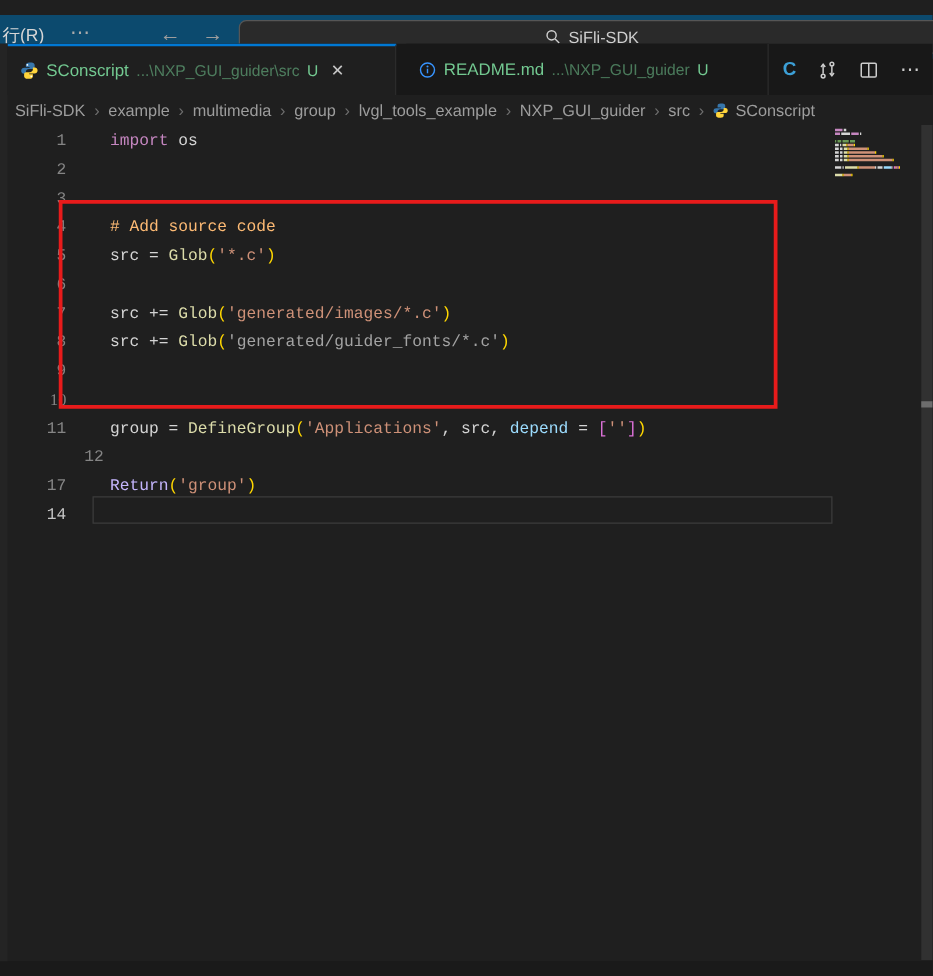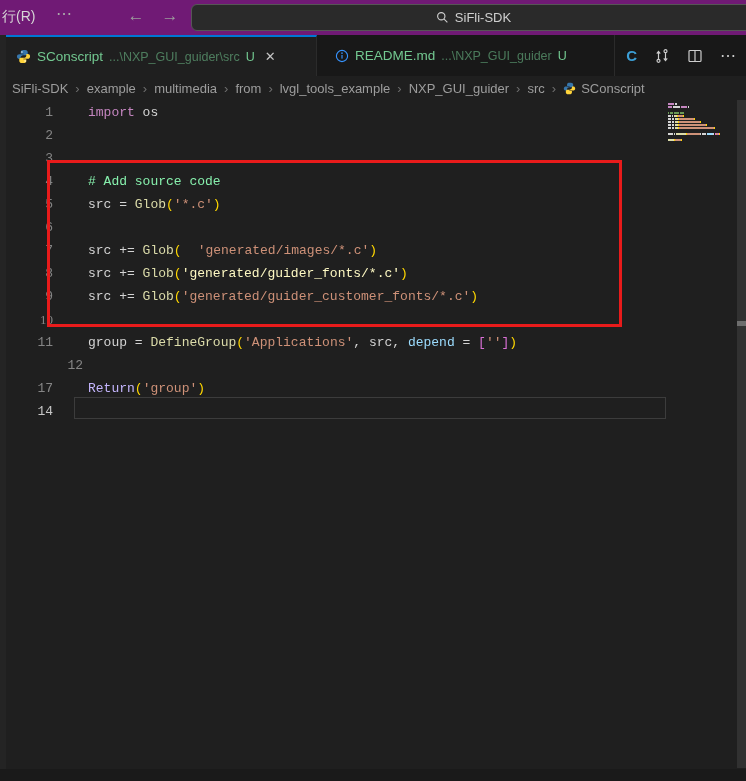--- a/index.html
+++ b/index.html
@@ -1,21 +1,21 @@
 <!DOCTYPE html>
 <html><head>
 <meta charset="utf-8">
 <style>
   * { margin:0; padding:0; box-sizing:border-box; }
   html,body { width:746px; height:781px; overflow:hidden; background:#1f1f1f;
               font-family:"Liberation Sans", sans-serif; }
 
   
-  #title-bar { position:absolute; left:0; top:0; width:746px; height:35px;
-               background:#701a75; color:#cccccc; }
+  #title-bar { position:absolute; left:0; top:12px; width:746px; height:35px;
+               background:#0c4a6e; color:#cccccc; }
   #menu-tail { position:absolute; left:2px; top:8px; font-size:14px; color:#d6d6d6; }
   #title-ellipsis { position:absolute; left:56px; top:4px; font-size:16px; color:#ababab; letter-spacing:2px; }
   .nav-arrow { position:absolute; top:6px; font-size:17px; color:#9d9d9d; width:24px; text-align:center; }
   #nav-back { left:124px; }
   #nav-fwd { left:158px; }
   #command-center { position:absolute; left:191px; top:4px; right:-10px; height:27px;
                     background:#2a2a2a; border:1px solid #565656; border-radius:6px;
                     display:flex; align-items:center; justify-content:center;
                     color:#cfcfcf; font-size:13px; gap:6px; }
 
@@ -137,21 +137,21 @@
   </div>
 </div>
 
 <div id="breadcrumbs">
     <span class="crumb">SiFli-SDK</span>
     <span class="crumb-sep">›</span>
     <span class="crumb">example</span>
     <span class="crumb-sep">›</span>
     <span class="crumb">multimedia</span>
     <span class="crumb-sep">›</span>
-    <span class="crumb">from</span>
+    <span class="crumb">group</span>
     <span class="crumb-sep">›</span>
     <span class="crumb">lvgl_tools_example</span>
     <span class="crumb-sep">›</span>
     <span class="crumb">NXP_GUI_guider</span>
     <span class="crumb-sep">›</span>
     <span class="crumb">src</span>
     <span class="crumb-sep">›</span>
     <span class="crumb crumb-last">
       <svg width="13" height="13" viewBox="0 0 16 16">
         <path fill="#3776ab" d="M7.9 1C6.1 1 5 1.8 5 3.2V5h3.2v.6H3.6C2.2 5.6 1 6.4 1 8.1s1.1 2.5 2.4 2.5H5V9.1c0-1.4 1.2-2.5 2.7-2.5h3.1c1 0 1.7-.8 1.7-1.8V3.2C12.5 1.9 11.2 1 9.9 1z"></path>
@@ -159,26 +159,26 @@
       </svg>
       <span>SConscript</span>
     </span>
   </div>
 
 <div id="editor">
   <div id="code-lines">
       <div class="code-line" style="top: 1px;"><span class="ln">1</span><span class="code-text"><span style="color: rgb(197, 134, 192);">import</span><span style="color: rgb(212, 212, 212);"> os</span></span></div>
       <div class="code-line" style="top: 24px;"><span class="ln">2</span></div>
       <div class="code-line" style="top: 47px;"><span class="ln">3</span><span class="code-text"></span></div>
-      <div class="code-line" style="top: 70px;"><span class="ln">4</span><span class="code-text"><span style="color: #86efac;"># Add source code</span></span></div>
+      <div class="code-line" style="top: 70px;"><span class="ln">4</span><span class="code-text"><span style="color: #fdba74;"># Add source code</span></span></div>
       <div class="code-line" style="top: 93px;"><span class="ln">5</span><span class="code-text"><span style="color: rgb(212, 212, 212);">src = </span><span style="color: rgb(220, 220, 170);">Glob</span><span style="color: rgb(255, 215, 0);">(</span><span style="color: rgb(206, 145, 120);">'*.c'</span><span style="color: rgb(255, 215, 0);">)</span></span></div>
       <div class="code-line" style="top: 116px;"><span class="ln">6</span></div>
-      <div class="code-line" style="top: 139px;"><span class="ln">7</span><span class="code-text"><span style="color: rgb(212, 212, 212);">src += </span><span style="color: rgb(220, 220, 170);">Glob</span><span style="color: rgb(255, 215, 0);">(</span><span style="color: rgb(206, 145, 120); margin-left: 16px;">'generated/images/*.c'</span><span style="color: rgb(255, 215, 0);">)</span></span></div>
-      <div class="code-line" style="top: 162px;"><span class="ln">8</span><span class="code-text"><span style="color: rgb(212, 212, 212);">src += </span><span style="color: rgb(220, 220, 170);">Glob</span><span style="color: rgb(255, 215, 0);">(</span><span style="color: #fef9c3;">'generated/guider_fonts/*.c'</span><span style="color: rgb(255, 215, 0);">)</span></span></div>
-      <div class="code-line" style="top: 185px;"><span class="ln">9</span><span class="code-text"><span style="color: rgb(212, 212, 212);">src += </span><span style="color: rgb(220, 220, 170);">Glob</span><span style="color: rgb(255, 215, 0);">(</span><span style="color: rgb(206, 145, 120);">'generated/guider_customer_fonts/*.c'</span><span style="color: rgb(255, 215, 0);">)</span></span></div>
+      <div class="code-line" style="top: 139px;"><span class="ln">7</span><span class="code-text"><span style="color: rgb(212, 212, 212);">src += </span><span style="color: rgb(220, 220, 170);">Glob</span><span style="color: rgb(255, 215, 0);">(</span><span style="color: rgb(206, 145, 120);">'generated/images/*.c'</span><span style="color: rgb(255, 215, 0);">)</span></span></div>
+      <div class="code-line" style="top: 162px;"><span class="ln">8</span><span class="code-text"><span style="color: rgb(212, 212, 212);">src += </span><span style="color: rgb(220, 220, 170);">Glob</span><span style="color: rgb(255, 215, 0);">(</span><span style="color: #a3a3a3;">'generated/guider_fonts/*.c'</span><span style="color: rgb(255, 215, 0);">)</span></span></div>
+      <div class="code-line" style="top: 185px;"><span class="ln">9</span></div>
       <div class="code-line" style="top: 208px; font-family: Liberation Serif, serif;"><span class="ln">10</span><span class="code-text"></span></div>
       <div class="code-line" style="top: 231px;"><span class="ln">11</span><span class="code-text"><span style="color: rgb(212, 212, 212);">group = </span><span style="color: rgb(220, 220, 170);">DefineGroup</span><span style="color: rgb(255, 215, 0);">(</span><span style="color: rgb(206, 145, 120);">'Applications'</span><span style="color: rgb(212, 212, 212);">, src, </span><span style="color: rgb(156, 220, 254);">depend</span><span style="color: rgb(212, 212, 212);"> = </span><span style="color: rgb(218, 112, 214);">[</span><span style="color: rgb(206, 145, 120);">''</span><span style="color: rgb(218, 112, 214);">]</span><span style="color: rgb(255, 215, 0);">)</span></span></div>
       <div class="code-line" style="top: 254px; margin-left: 30px;"><span class="ln">12</span><span class="code-text"></span></div>
       <div class="code-line" style="top: 277px;"><span class="ln">17</span><span class="code-text"><span style="color: #c4b5fd;">Return</span><span style="color: rgb(255, 215, 0);">(</span><span style="color: rgb(206, 145, 120);">'group'</span><span style="color: rgb(255, 215, 0);">)</span></span></div>
       <div class="code-line" style="top: 300px;"><span class="ln ln-active">14</span><span class="code-text"></span></div>
     </div>
   <div id="current-line-box"></div>
   <div id="annotation-rect"></div>
   <div id="minimap">
       <div class="mm-row"><span class="mm-seg" style="width: 5.7px; background: rgb(197, 134, 192);"></span><span class="mm-seg" style="width: 0.95px; background: transparent;"></span><span class="mm-seg" style="width: 1.9px; background: rgb(212, 212, 212);"></span></div>

